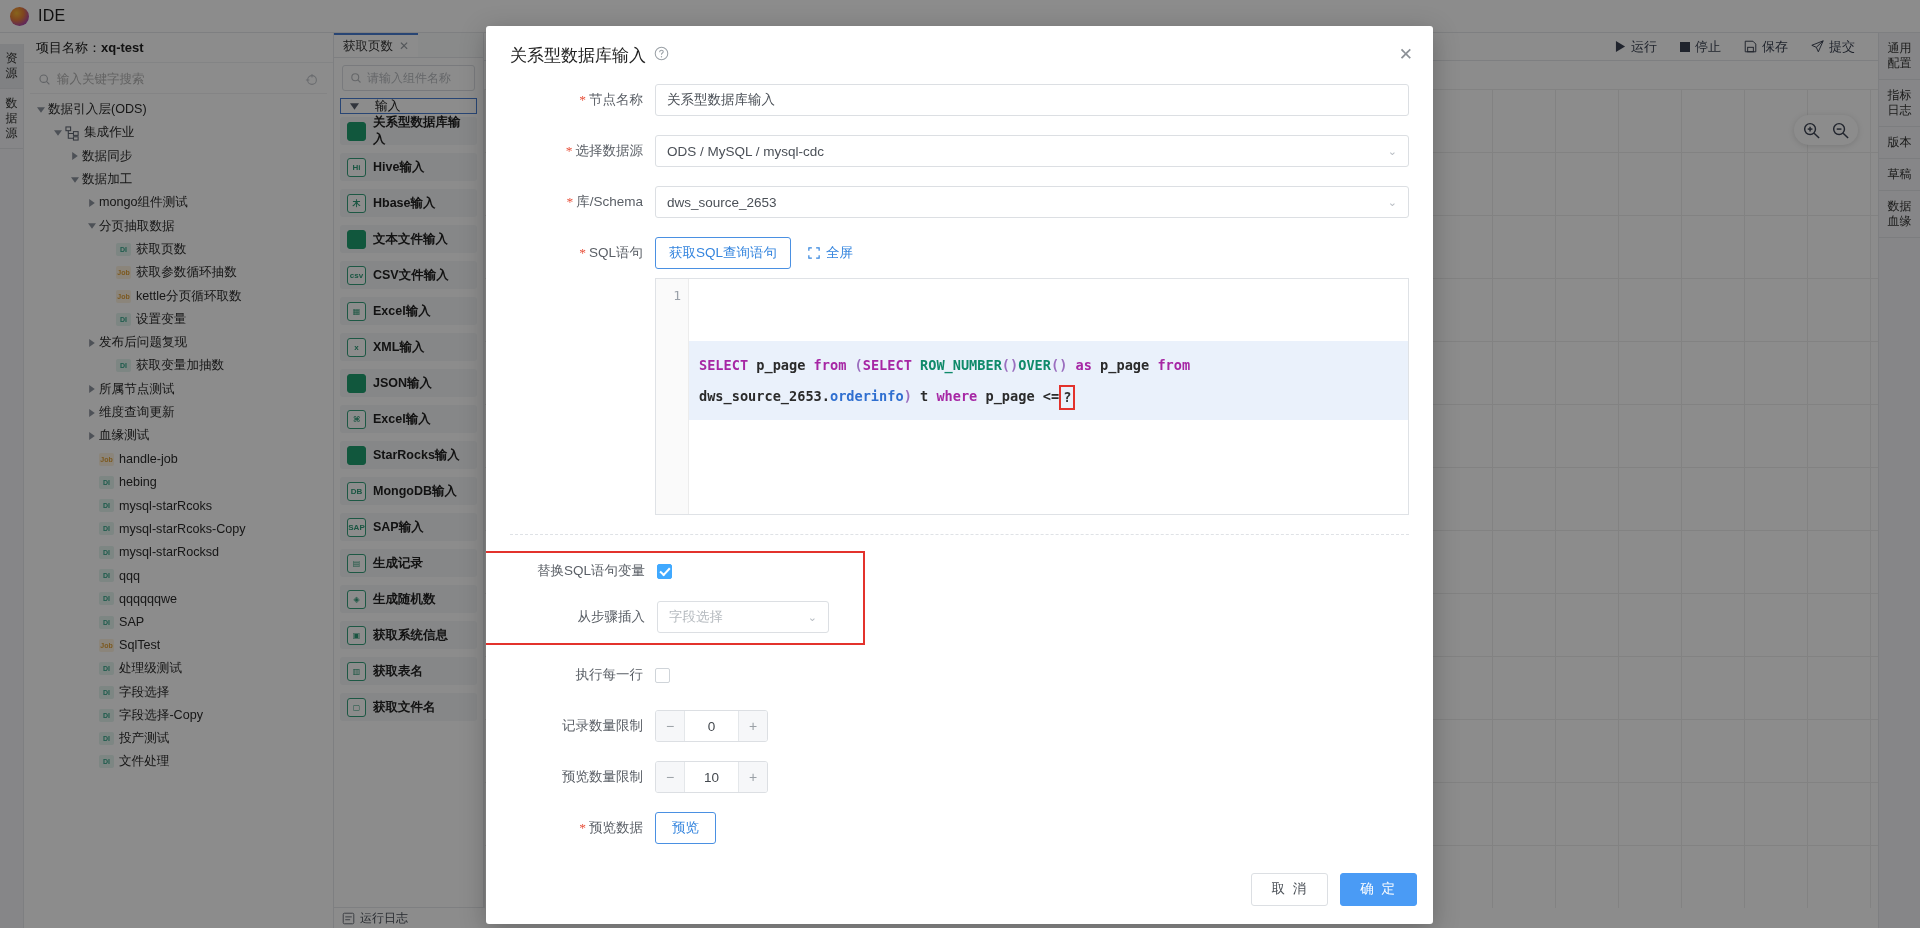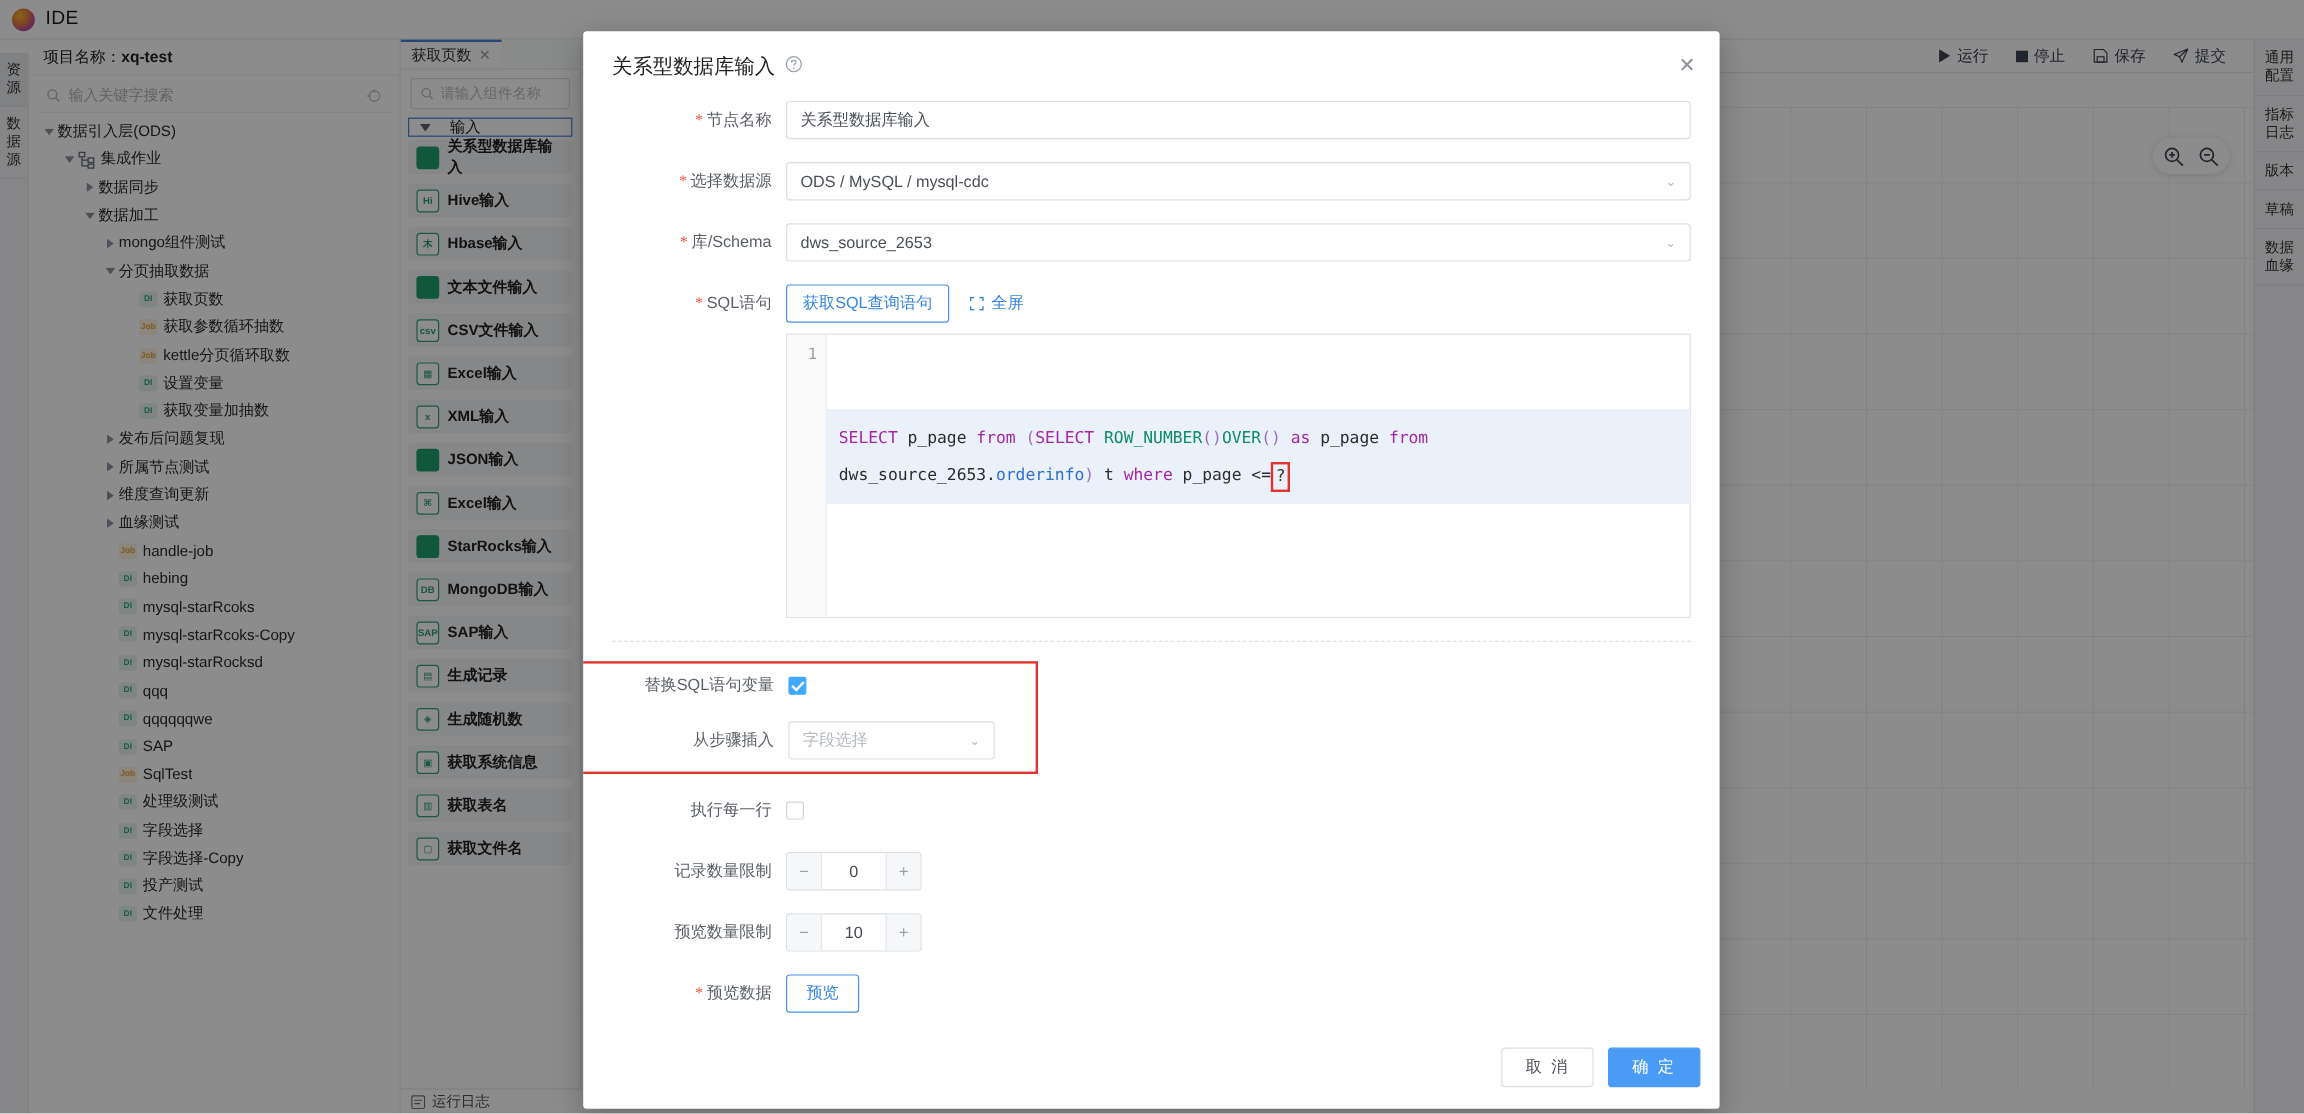--- a/index.html
+++ b/index.html
@@ -211,20 +211,21 @@
   }
   .gutter {
     width: 33px; flex: none; background: #fafafa; border-right: 1px solid #ececec;
     padding-top: 9px; text-align: right; padding-right: 7px;
     font-family: "DejaVu Sans Mono", monospace; font-size: 13px; color: #9aa1a9;
   }
   .code {
     flex: 1; padding: 9px 10px 0 10px; font-family: "DejaVu Sans Mono", monospace;
     font-size: 13.6px; line-height: 31px; white-space: pre-wrap; word-break: break-word;
     position: relative;
+    font-weight: bold;
   }
   .code .hl-line { background: #eaf1fb; display: block; margin: -9px -10px 0 -10px; padding: 9px 10px 8px 10px; }
   .kw  { color: #a626a4; }
   .fn  { color: #0f8a6a; }
   .tbl { color: #2f6fd0; }
   .pun { color: #9b6fbf; }
   .pln { color: #2b2b2b; }
   .mark-box {
     border: 2px solid #e3322c; padding: 0 2px; display: inline-block;
     line-height: 21px; position: relative; top: 1px;
@@ -396,33 +397,33 @@
           <span class="ico-sq ico-job">Job</span>
           <span class="nlabel">kettle分页循环取数</span>
         </div>
         <div class="node">
           <span style="width:78px;flex:none"></span>
           <span class="caret empty"></span>
           <span class="ico-sq ico-di">DI</span>
           <span class="nlabel">设置变量</span>
         </div>
         <div class="node">
-          <span style="width:78px;flex:none"></span>
-          <span class="caret empty"></span>
-          <span class="ico-sq ico-di">DI</span>
-          <span class="nlabel">获取变量加抽数</span>
-        </div>
-        <div class="node">
           <span style="width:61px;flex:none"></span>
           <span class="caret">
             <svg width="6" height="8" viewBox="0 0 7 10">
               <path d="M0 0 L7 5 L0 10 Z" fill="#8d949e"></path>
             </svg>
           </span>
           <span class="nlabel">发布后问题复现</span>
+        </div>
+        <div class="node">
+          <span style="width:78px;flex:none"></span>
+          <span class="caret empty"></span>
+          <span class="ico-sq ico-di">DI</span>
+          <span class="nlabel">获取变量加抽数</span>
         </div>
         <div class="node">
           <span style="width:61px;flex:none"></span>
           <span class="caret">
             <svg width="6" height="8" viewBox="0 0 7 10">
               <path d="M0 0 L7 5 L0 10 Z" fill="#8d949e"></path>
             </svg>
           </span>
           <span class="nlabel">所属节点测试</span>
         </div>

